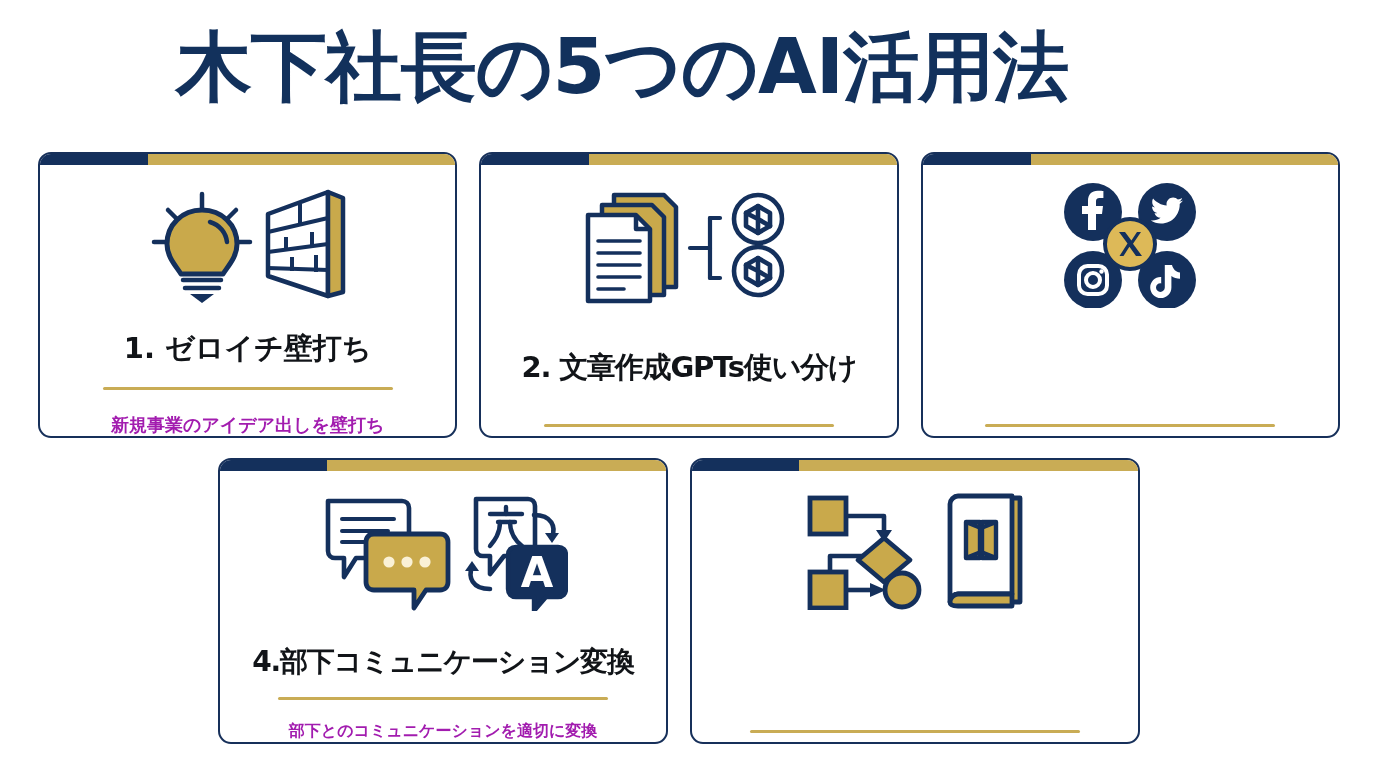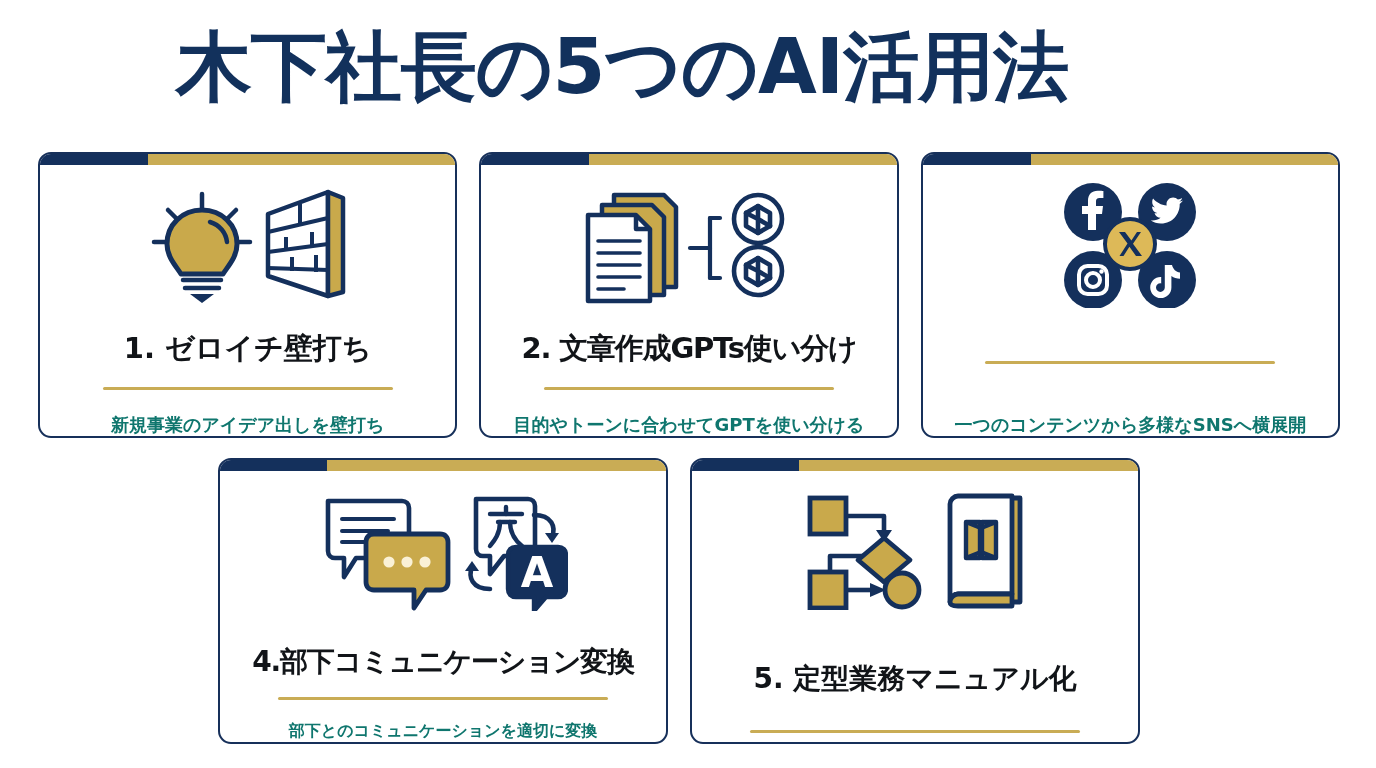--- a/index.html
+++ b/index.html
@@ -108,21 +108,21 @@
     margin: 7px auto 9px auto;
     border-radius: 2px;
   }
   .row-1 .divider { width: 290px; }
   .row-2 .divider { width: 330px; }
 
   .card-sub {
     font-size: 18px;
     line-height: 22px;
     font-weight: 700;
-    color: #0f766e;
+    color: #a21caf;
     text-align: center;
     white-space: nowrap;
     font-family: "DejaVu Sans", "Liberation Sans", sans-serif;
   }
   .row-2 .card-sub { font-size: 16px; }
 </style>
 </head>
 <body>
 
 <div id="poster">
@@ -211,21 +211,20 @@
           <g transform="translate(156,62)" fill="none" stroke="#14305C" stroke-width="4.6" stroke-linejoin="round" stroke-linecap="round">
             <circle cx="26" cy="26" r="24"></circle>
             <path d="M14 20 L 26 13 L 38 20 L 38 33 L 26 40 L 14 33 Z"></path>
             <path d="M26 13 L 26 26 L 38 33"></path>
             <path d="M26 40 L 26 26 L 14 20"></path>
           </g>
         </svg>
       </div>
       <div class="card-title tight">2. 文章作成GPTs使い分け</div>
       <div class="divider"></div>
-      <div class="card-sub">目的やトーンに合わせてGPTを使い分ける</div>
     </div>
 
     <div class="card">
       <div class="accent-bar">
         <div class="accent-navy"></div>
         <div class="accent-gold"></div>
       </div>
       <div class="icon-area">
         <svg width="150" height="128" viewBox="0 0 150 128">
           <g stroke="#14305C" stroke-width="6">
@@ -247,21 +246,20 @@
           <circle cx="46.5" cy="91.5" r="2.2" fill="#ffffff"></circle>
 
           <circle cx="112" cy="100" r="29" fill="#14305C"></circle>
           <path d="M117 85 c1 4.2 4 7 8 7.6 l0 6.2 c-3.2 0 -6.2 -1 -8.6 -2.8 l0 11.4 c0 6 -4.8 10.6 -10.6 10.6 -5.8 0 -10.6 -4.8 -10.6 -10.6 0 -5.8 5 -10.8 11 -10.4 l0 6.4 c-2.6 -.6 -5.2 1.4 -5.2 4.1 0 2.4 2 4.4 4.4 4.4 2.4 0 4.4 -2 4.4 -4.4 l0 -22.5 z" fill="#ffffff"></path>
 
           <circle cx="75" cy="64" r="25" fill="#DDB958" stroke="#14305C" stroke-width="4"></circle>
           <path d="M64 52 L 72.5 63.5 L 64.5 76 L 68.5 76 L 74.4 66.8 L 81 76 L 87 76 L 78 63.7 L 86 52 L 82 52 L 76.4 60.6 L 70 52 Z" fill="#14305C"></path>
         </svg>
       </div>
       <div class="divider"></div>
-      <div class="card-sub">一つのコンテンツから多様なSNSへ横展開</div>
     </div>
 
   </div>
 
   <div class="row row-2">
 
     <div class="card">
       <div class="accent-bar">
         <div class="accent-navy"></div>
         <div class="accent-gold"></div>
@@ -329,19 +327,18 @@
           <path d="M160 8 L 222 8 L 222 112 L 160 112 Z" fill="#C9A94B" stroke="#14305C" stroke-width="4.8" stroke-linejoin="round"></path>
           <path d="M152 14 C 152 10 156 6 160 6 L 214 6 L 214 104 L 160 104 C 156 104 152 108 152 112 Z" fill="#ffffff" stroke="#14305C" stroke-width="4.8" stroke-linejoin="round"></path>
           <path d="M152 112 C 152 108 156 104 160 104 L 214 104 L 214 116 L 160 116 C 156 116 152 115 152 112 Z" fill="#C9A94B" stroke="#14305C" stroke-width="4.8" stroke-linejoin="round"></path>
           <path d="M168 32 L 182 32 L 182 68 L 168 68 Z" fill="#C9A94B" stroke="#14305C" stroke-width="4.4" stroke-linejoin="round"></path>
           <path d="M184 32 L 198 32 L 198 68 L 184 68 Z" fill="#C9A94B" stroke="#14305C" stroke-width="4.4" stroke-linejoin="round"></path>
           <path d="M168 32 L 183 38 L 198 32" fill="none" stroke="#14305C" stroke-width="4.4" stroke-linejoin="round"></path>
           <path d="M168 68 L 183 62 L 198 68" fill="none" stroke="#14305C" stroke-width="4.4" stroke-linejoin="round"></path>
           <line x1="183" y1="38" x2="183" y2="62" stroke="#14305C" stroke-width="4.4"></line>
         </svg>
       </div>
-      <div class="card-title">5. 定型業務マニュアル化</div>
       <div class="divider"></div>
     </div>
 
   </div>
 
 </div>
 
 </body></html>

